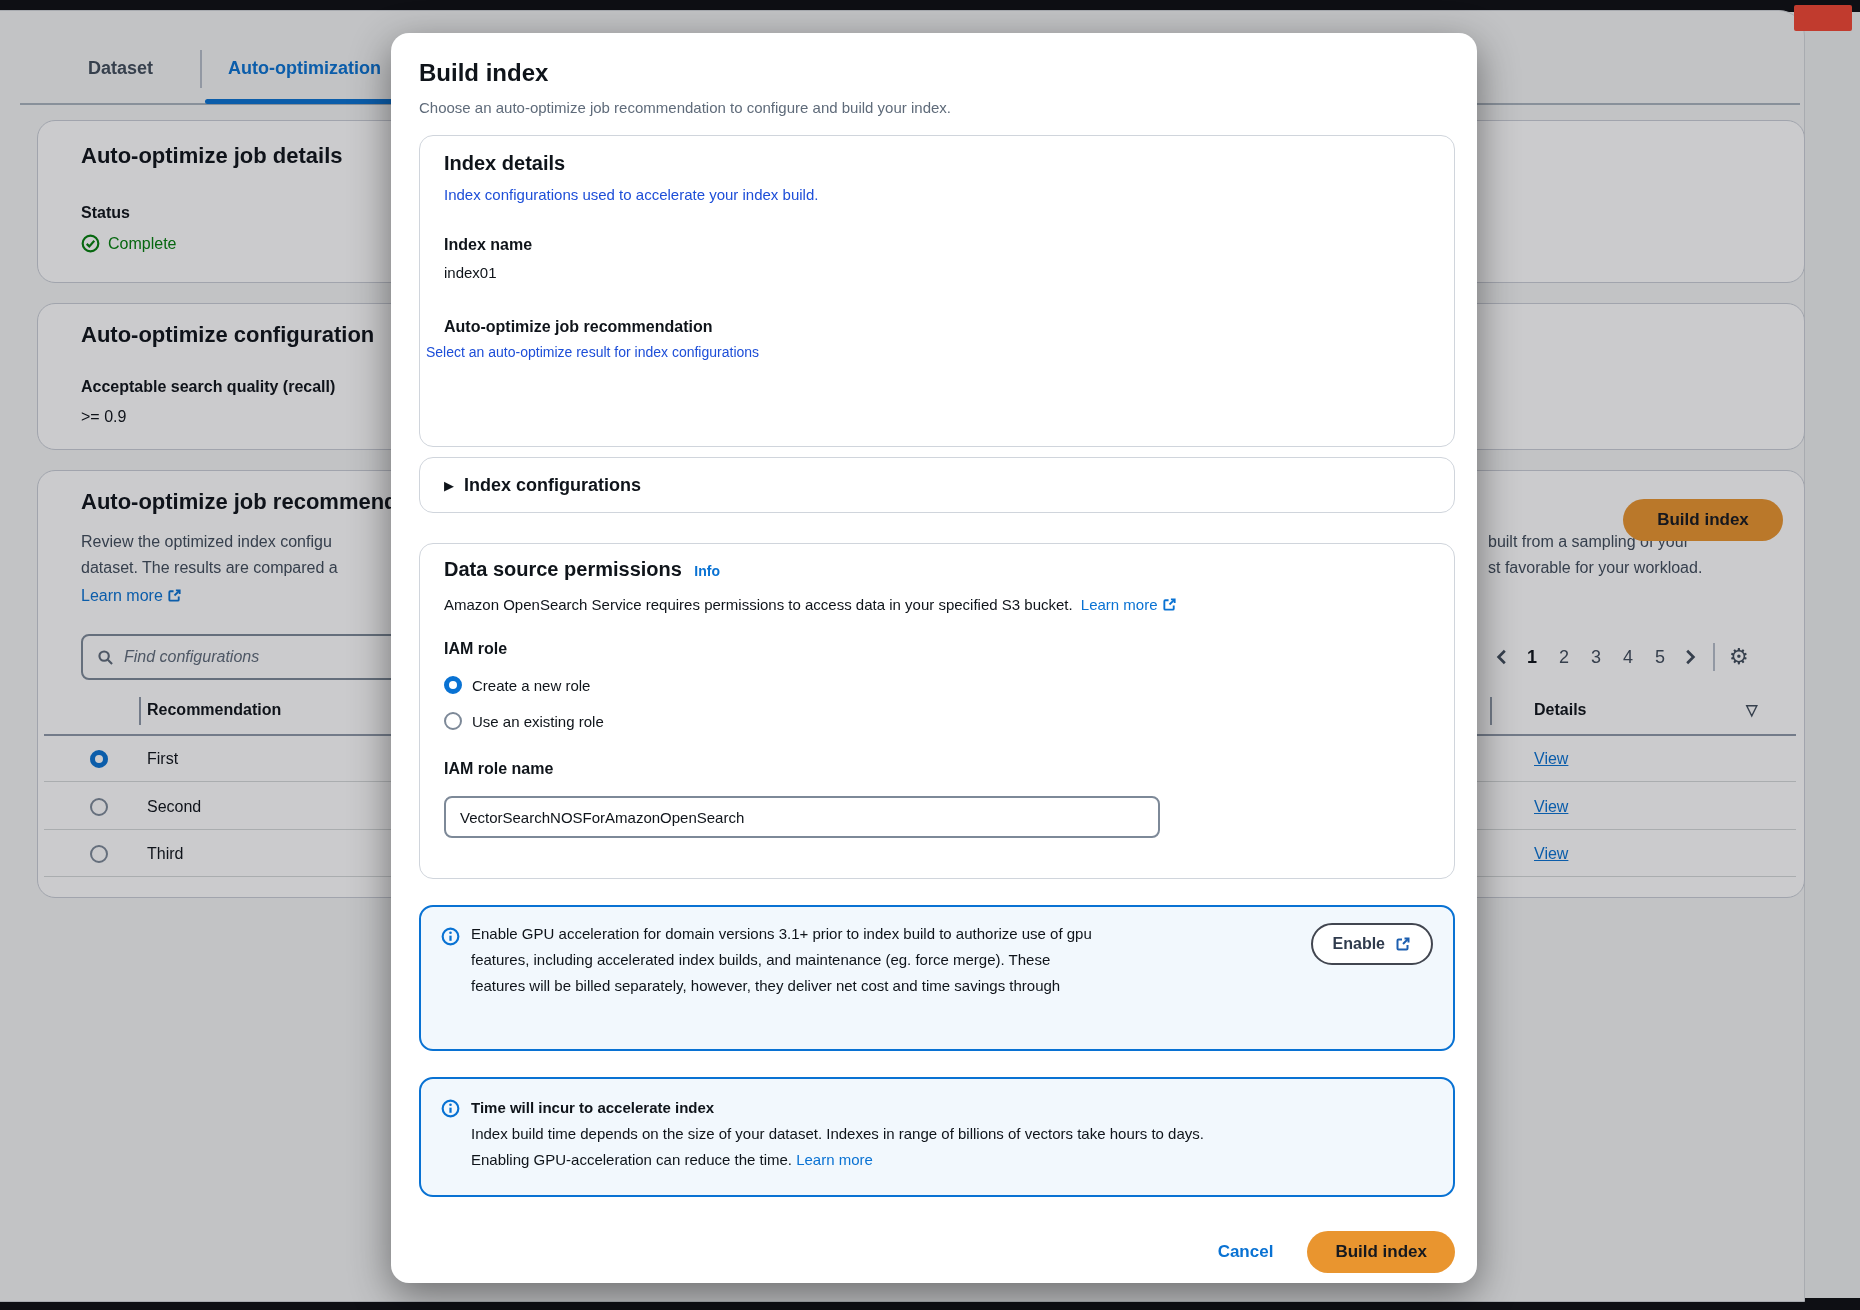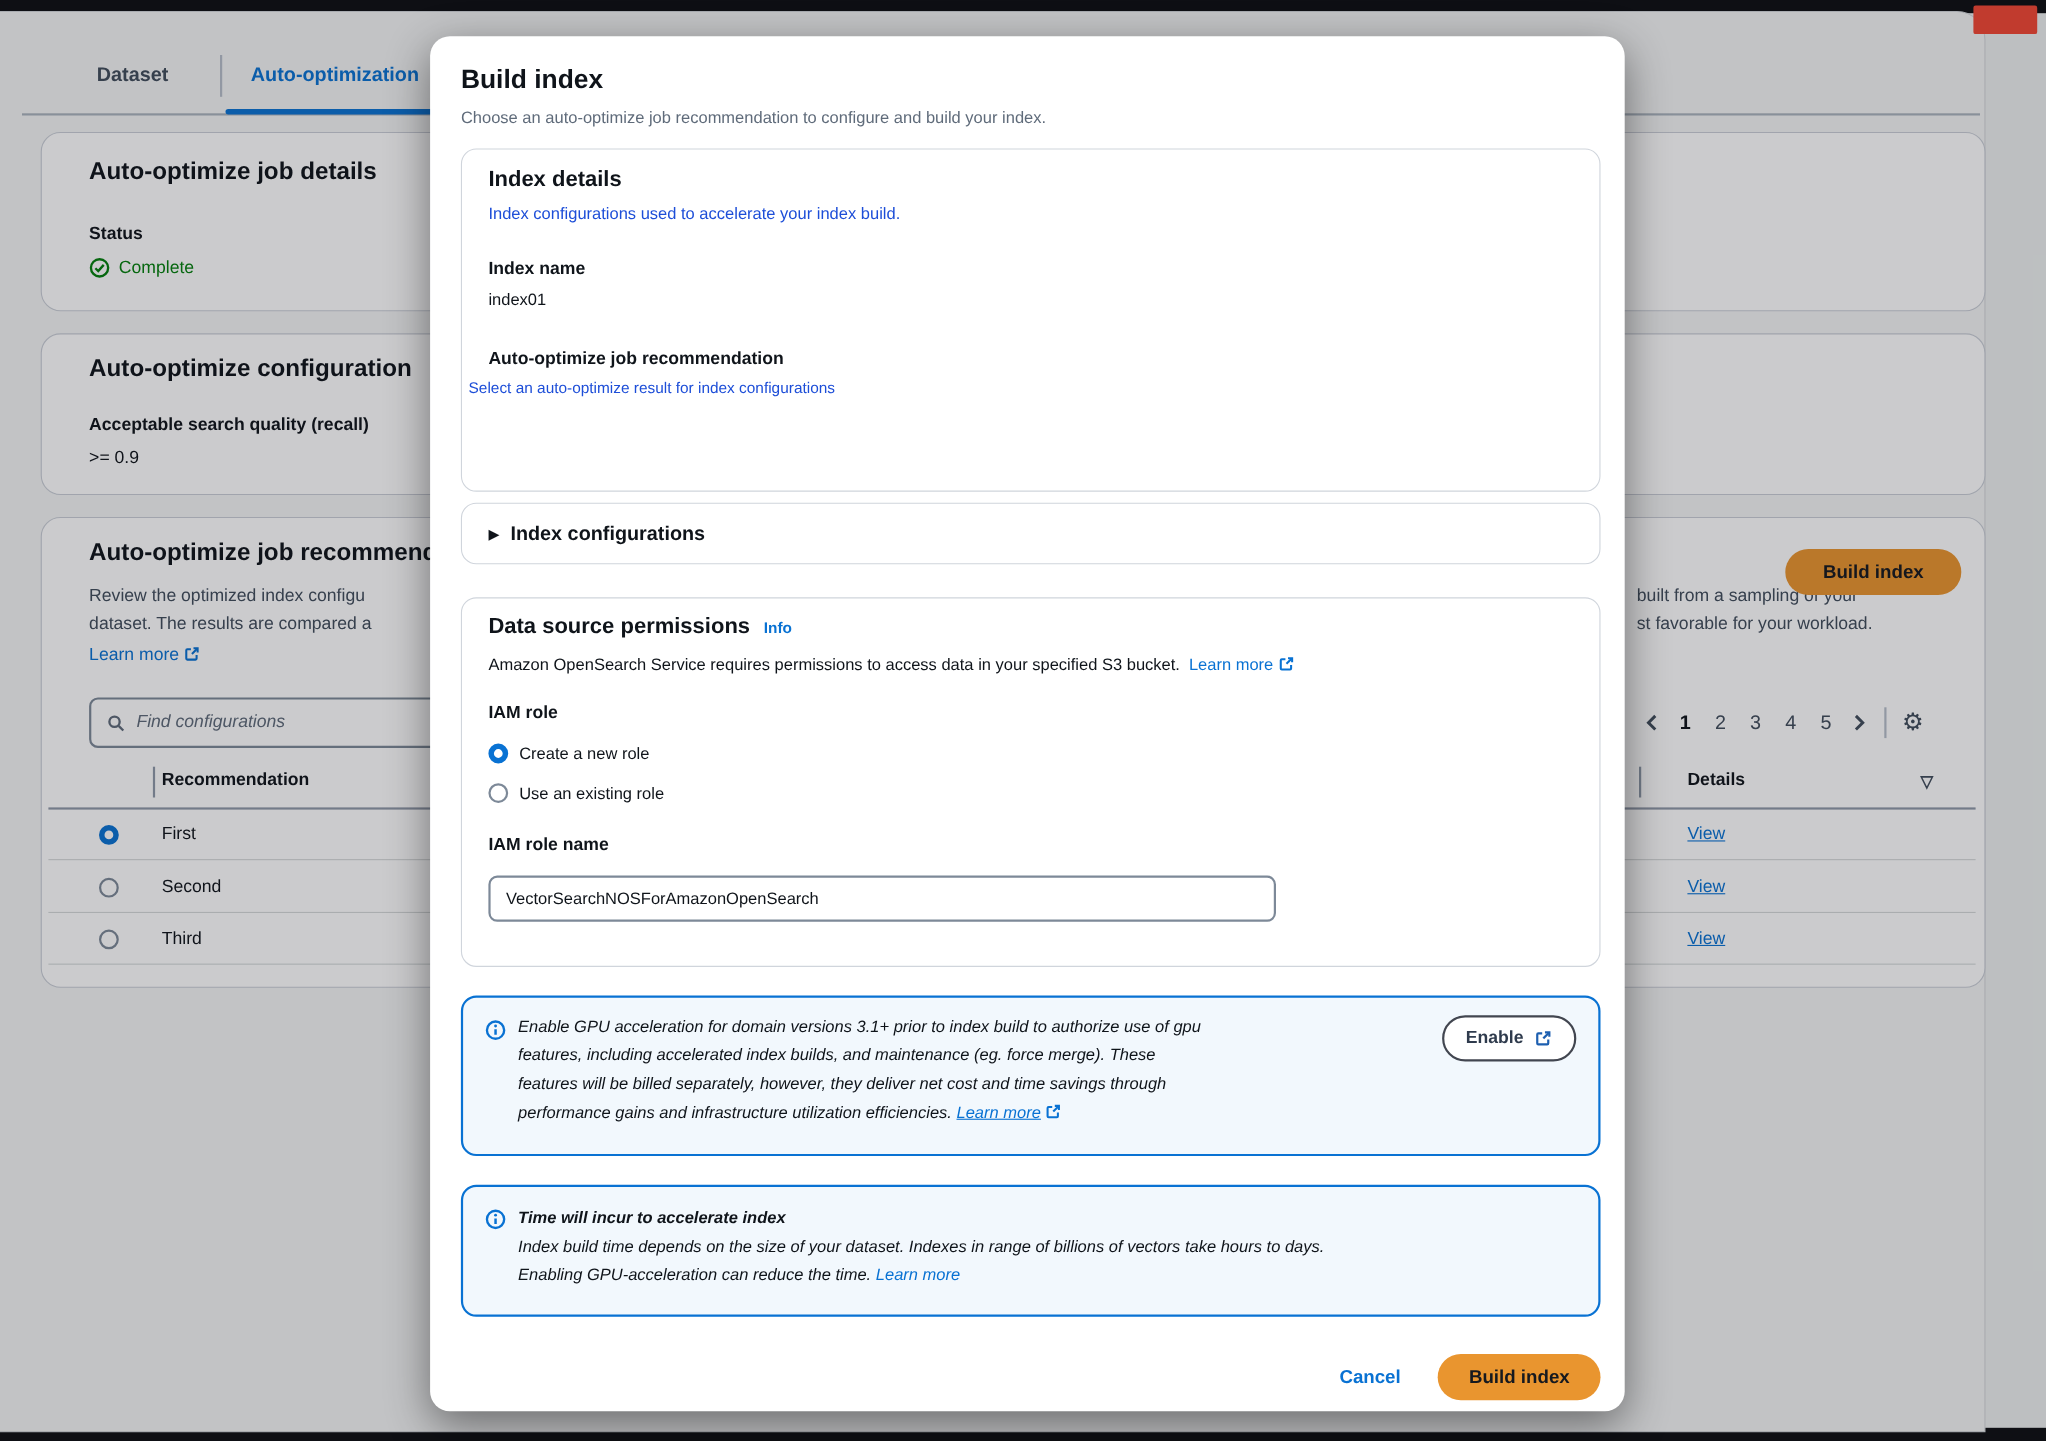--- a/index.html
+++ b/index.html
@@ -97,21 +97,21 @@
 
   .info-link { font-size:14px; font-weight:bold; color:#0972d3; cursor:pointer; }
 
   .radio-row { position:absolute; display:flex; align-items:center; gap:10px; font-size:15px; }
   .text-input { position:absolute; left:24px; top:252px; width:716px; height:42px; border:2px solid #7d8998;
     border-radius:8px; padding:0 14px; font-family:inherit; font-size:15px; color:#0f141a; background:#fff; }
 
   .alert { position:absolute; left:28px; width:1036px; background:#f2f8fd; border:2px solid #0972d3; border-radius:14px; }
   .alert1 { top:872px; height:146px; }
   .alert2 { top:1044px; height:120px; }
-  .alert-line { font-size:15px; line-height:26px; color:#0f141a; white-space:nowrap;font-style:italic; }
+  .alert-line { font-size:15px; line-height:26px; color:#0f141a; white-space:nowrap; }
   .info-ic { color:#0972d3; flex:none; }
 
   .enable-btn { position:absolute; right:20px; top:16px; height:42px; padding:0 20px; background:#fff;
     border:2px solid #424650; border-radius:21px; display:flex; align-items:center; gap:10px;
     font-family:inherit; font-size:16px; font-weight:bold; color:#2f3b4d; cursor:pointer; }
 
   .m-footer { position:absolute; right:22px; top:1198px; display:flex; align-items:center; gap:34px; }
   .cancel-btn { background:none; border:0; font-family:inherit; font-size:17px; font-weight:bold; color:#0972d3; cursor:pointer; }
   .primary-btn { height:42px; padding:0 28px; background:#e9952f; border:0; border-radius:21px;
     font-family:inherit; font-size:17px; font-weight:bold; color:#16191f; cursor:pointer; }
@@ -272,29 +272,20 @@
   <div class="alert alert1">
     <svg class="abs info-ic" style="left:20px; top:20px;" width="19" height="19" viewBox="0 0 16 16">
       <circle cx="8" cy="8" r="6.6" fill="none" stroke="#0972d3" stroke-width="1.8"></circle>
       <circle cx="8" cy="4.8" r="1.1" fill="#0972d3"></circle>
       <line x1="8" y1="7.3" x2="8" y2="11.6" stroke="#0972d3" stroke-width="1.9"></line>
     </svg>
     <div class="abs" style="left:50px; top:14px;">
       <div class="alert-line">Enable GPU acceleration for domain versions 3.1+ prior to index build to authorize use of gpu</div>
       <div class="alert-line">features, including accelerated index builds, and maintenance (eg. force merge). These</div>
       <div class="alert-line">features will be billed separately, however, they deliver net cost and time savings through</div>
-      <div class="alert-line">
-        <span>performance gains and infrastructure utilization efficiencies.</span>
-        <span class="link u">Learn more</span>
-        <svg class="ext" width="15" height="15" viewBox="0 0 16 16">
-          <path d="M12.5 9v3.5a1 1 0 0 1-1 1h-8a1 1 0 0 1-1-1v-8a1 1 0 0 1 1-1H7" fill="none" stroke="#0972d3" stroke-width="2"></path>
-          <path d="M9.5 2.5h4v4" fill="none" stroke="#0972d3" stroke-width="2"></path>
-          <path d="M13.2 2.8 8 8" stroke="#0972d3" stroke-width="2"></path>
-        </svg>
-      </div>
     </div>
     <button class="enable-btn">
       <span>Enable</span>
       <svg width="16" height="16" viewBox="0 0 16 16">
         <path d="M12.5 9v3.5a1 1 0 0 1-1 1h-8a1 1 0 0 1-1-1v-8a1 1 0 0 1 1-1H7" fill="none" stroke="#1d5fb0" stroke-width="2"></path>
         <path d="M9.5 2.5h4v4" fill="none" stroke="#1d5fb0" stroke-width="2"></path>
         <path d="M13.2 2.8 8 8" stroke="#1d5fb0" stroke-width="2"></path>
       </svg>
     </button>
   </div>

